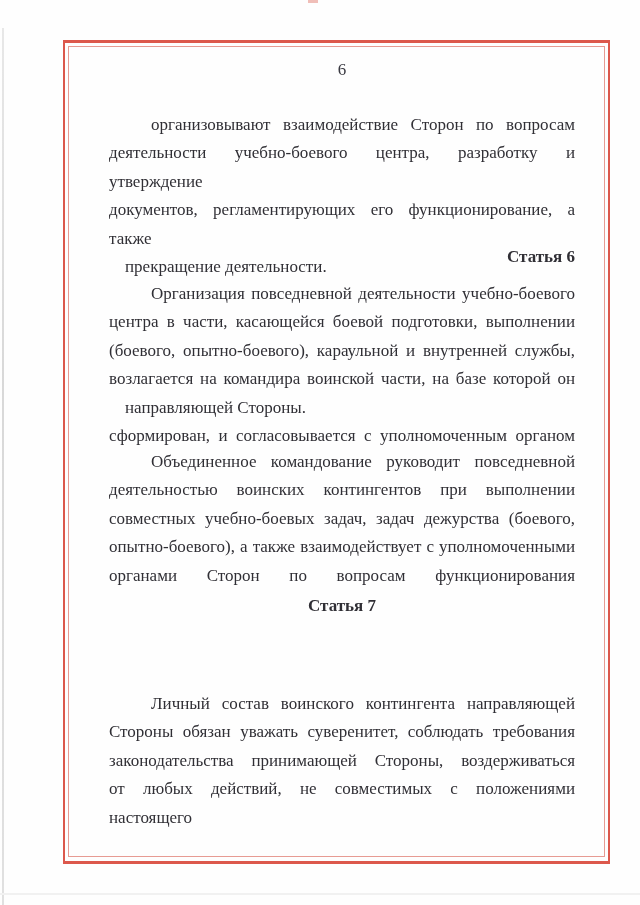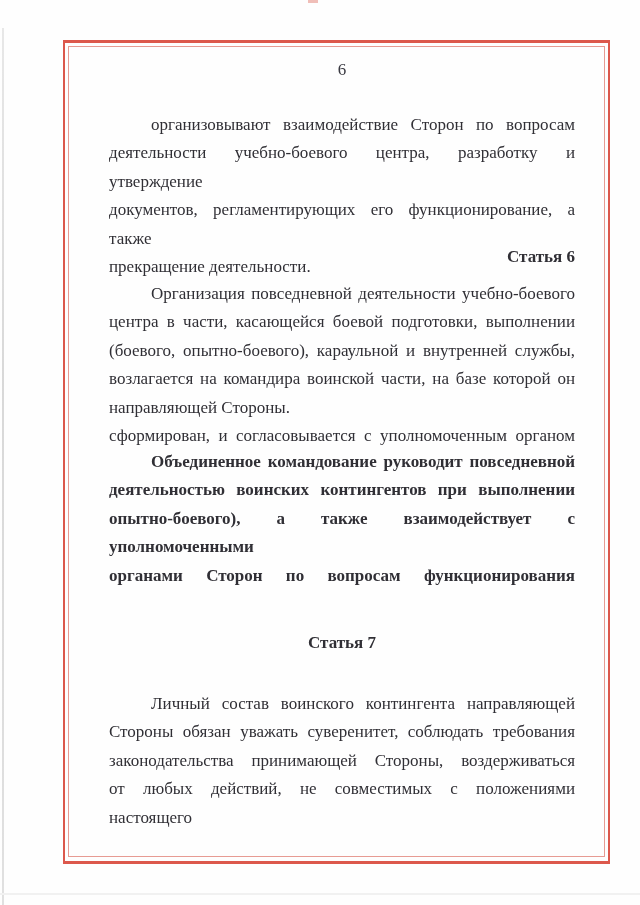--- a/index.html
+++ b/index.html
@@ -80,31 +80,32 @@
   .page-number {
     top: 56px;
     text-align: center;
     color: #3a3a42;
   }
   .heading {
     font-weight: bold;
     text-align: center;
   }
   .b-h1 { top: 243px; text-align: right; }
-  .b-h2 { top: 629px; }
+  .b-h2 { top: 592px; }
   .b-p1 { top: 111px; }
   .b-p2 { top: 280px; }
-  .b-p3 { top: 448px; font-weight: bold; }
+  .b-p3 { top: 448px; }
   .b-p4 { top: 690px; }
   .ln {
     text-align: justify;
     text-align-last: justify;
   }
   .ln.end {
     text-align-last: left;
+    margin-left: 16px;
   }
   .ln.indent {
     text-indent: 42px;
   }
 </style>
 </head>
 <body>
 
 <div class="scan">
 
@@ -133,20 +134,21 @@
       <div class="ln">центра в части, касающейся боевой подготовки, выполнении</div>
       <div class="ln">(боевого, опытно-боевого), караульной и внутренней службы,</div>
       <div class="ln">возлагается на командира воинской части, на базе которой он</div>
       <div class="ln end">направляющей Стороны.</div>
       <div class="ln">сформирован, и согласовывается с уполномоченным органом</div>
     </div>
 
     <div class="block b-p3">
       <div class="ln indent">Объединенное командование руководит повседневной</div>
       <div class="ln">деятельностью воинских контингентов при выполнении</div>
+      <div class="ln">совместных учебно-боевых задач, задач дежурства (боевого,</div>
       <div class="ln">опытно-боевого), а также взаимодействует с уполномоченными</div>
       <div class="ln">органами Сторон по вопросам функционирования</div>
     </div>
 
     <div class="block heading b-h2">Статья 7</div>
 
     <div class="block b-p4">
       <div class="ln indent">Личный состав воинского контингента направляющей</div>
       <div class="ln">Стороны обязан уважать суверенитет, соблюдать требования</div>
       <div class="ln">законодательства принимающей Стороны, воздерживаться</div>

